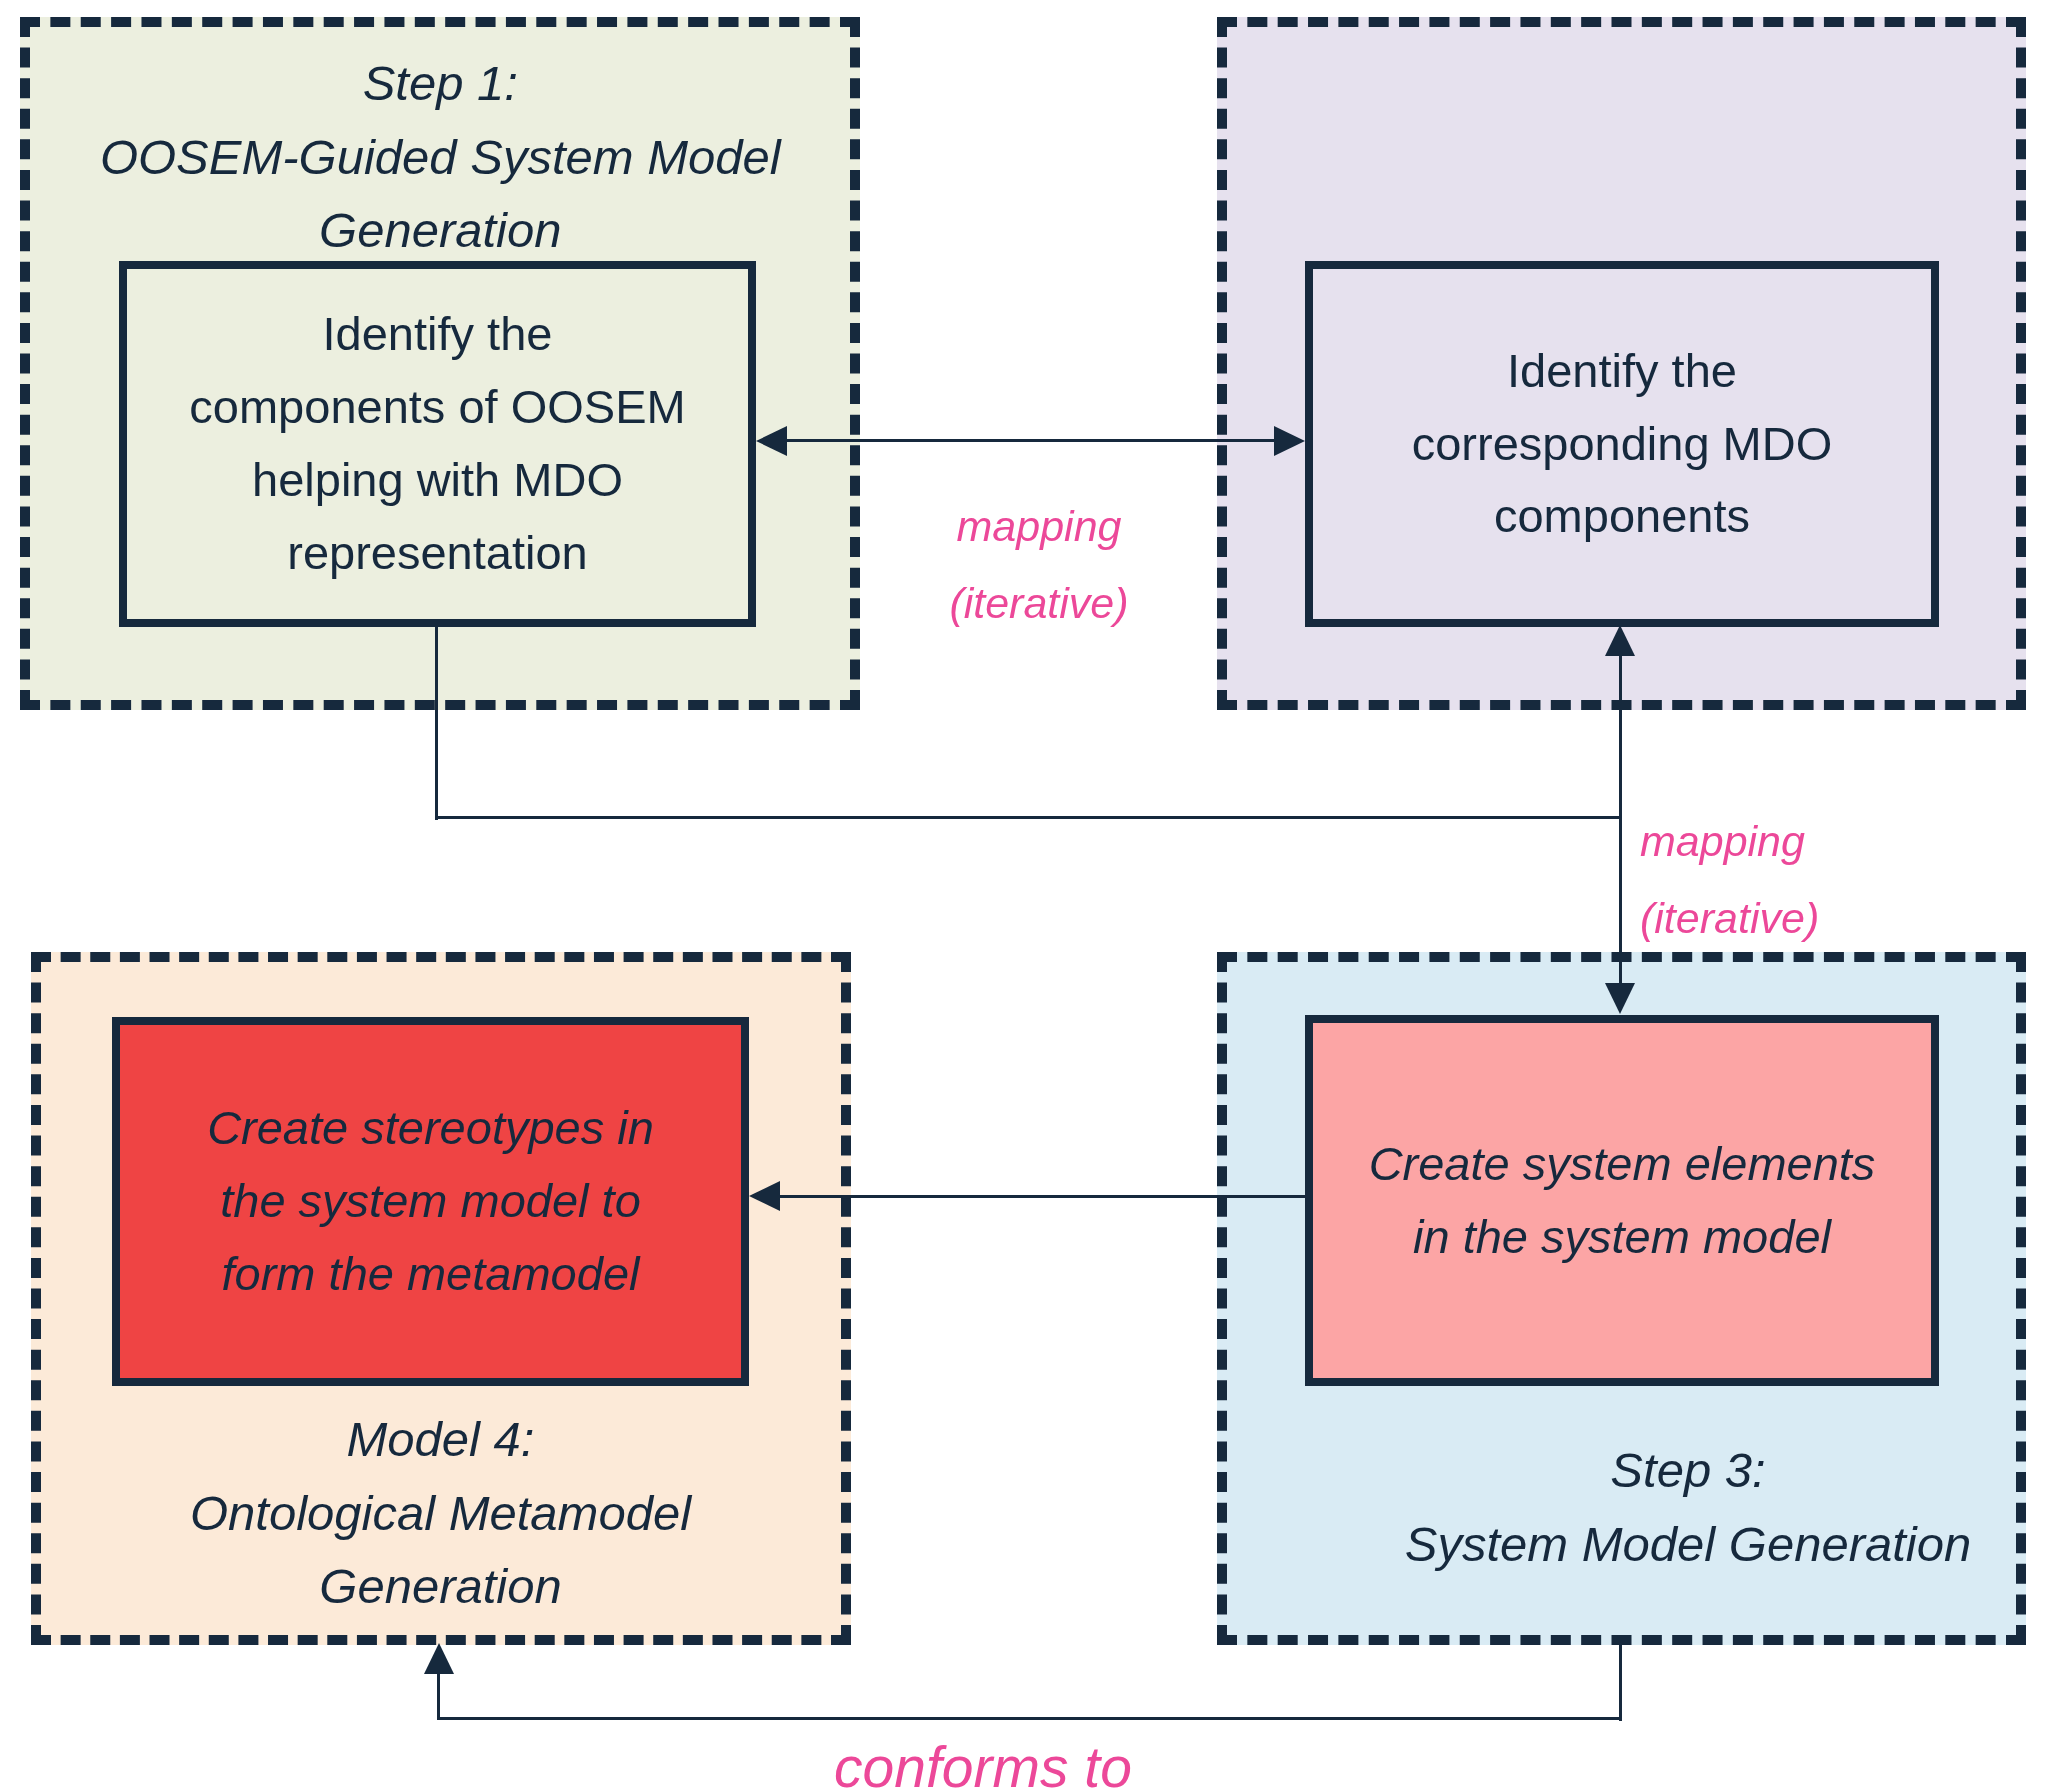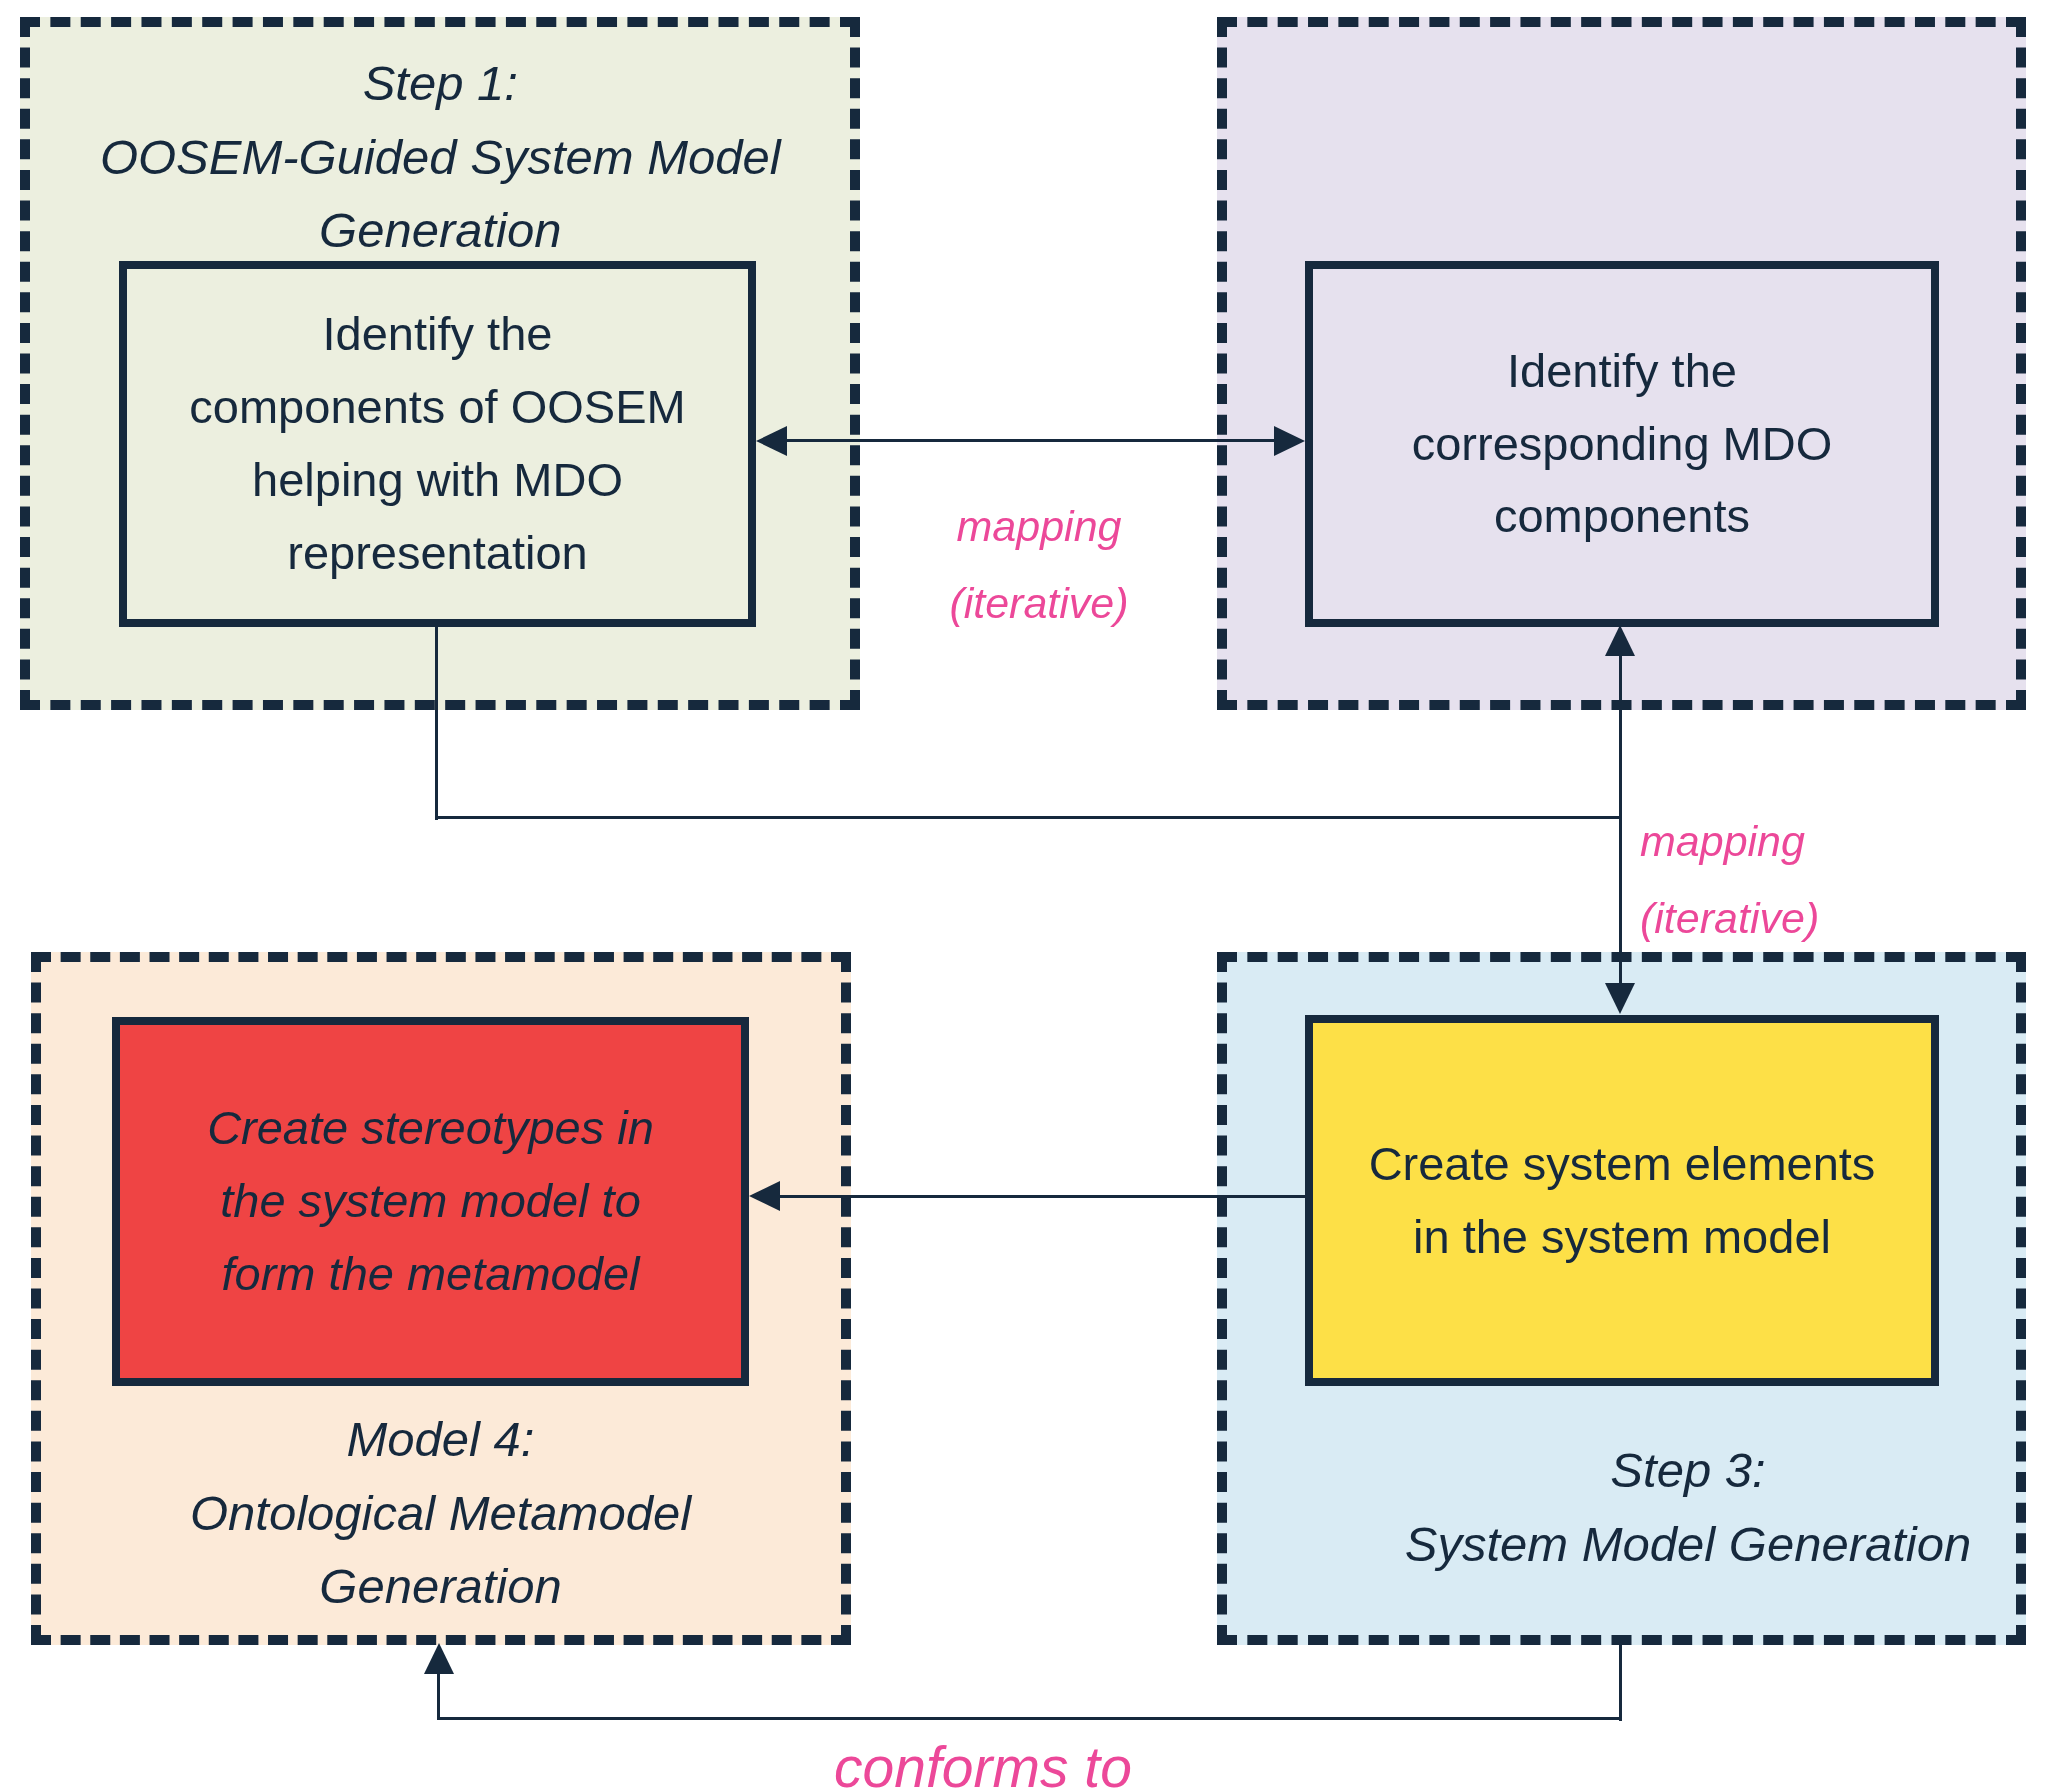--- a/index.html
+++ b/index.html
@@ -88,21 +88,21 @@
 representation</div>
 
   <div class="step" id="step2" style="background-color: rgb(230, 225, 238);"></div>
   <div class="task" id="task2" style="background-color: rgb(230, 225, 238);">Identify the
 corresponding MDO
 components</div>
 
   <div class="step" id="step3" style="background-color: rgb(217, 235, 244);"></div>
   <div class="title" id="title3">Step 3:
 System Model Generation</div>
-  <div class="task" id="task3" style="background-color: #fde047;">Create system elements
+  <div class="task" id="task3" style="background-color: #fca5a5; font-style: italic;">Create system elements
 in the system model</div>
 
   <div class="step" id="step4" style="background-color: rgb(252, 234, 216);"></div>
   <div class="title" id="title4">Model 4:
 Ontological Metamodel
 Generation</div>
   <div class="task" id="task4" style="background-color: #ef4444; font-style: italic;">Create stereotypes in
 the system model to
 form the metamodel</div>
 

